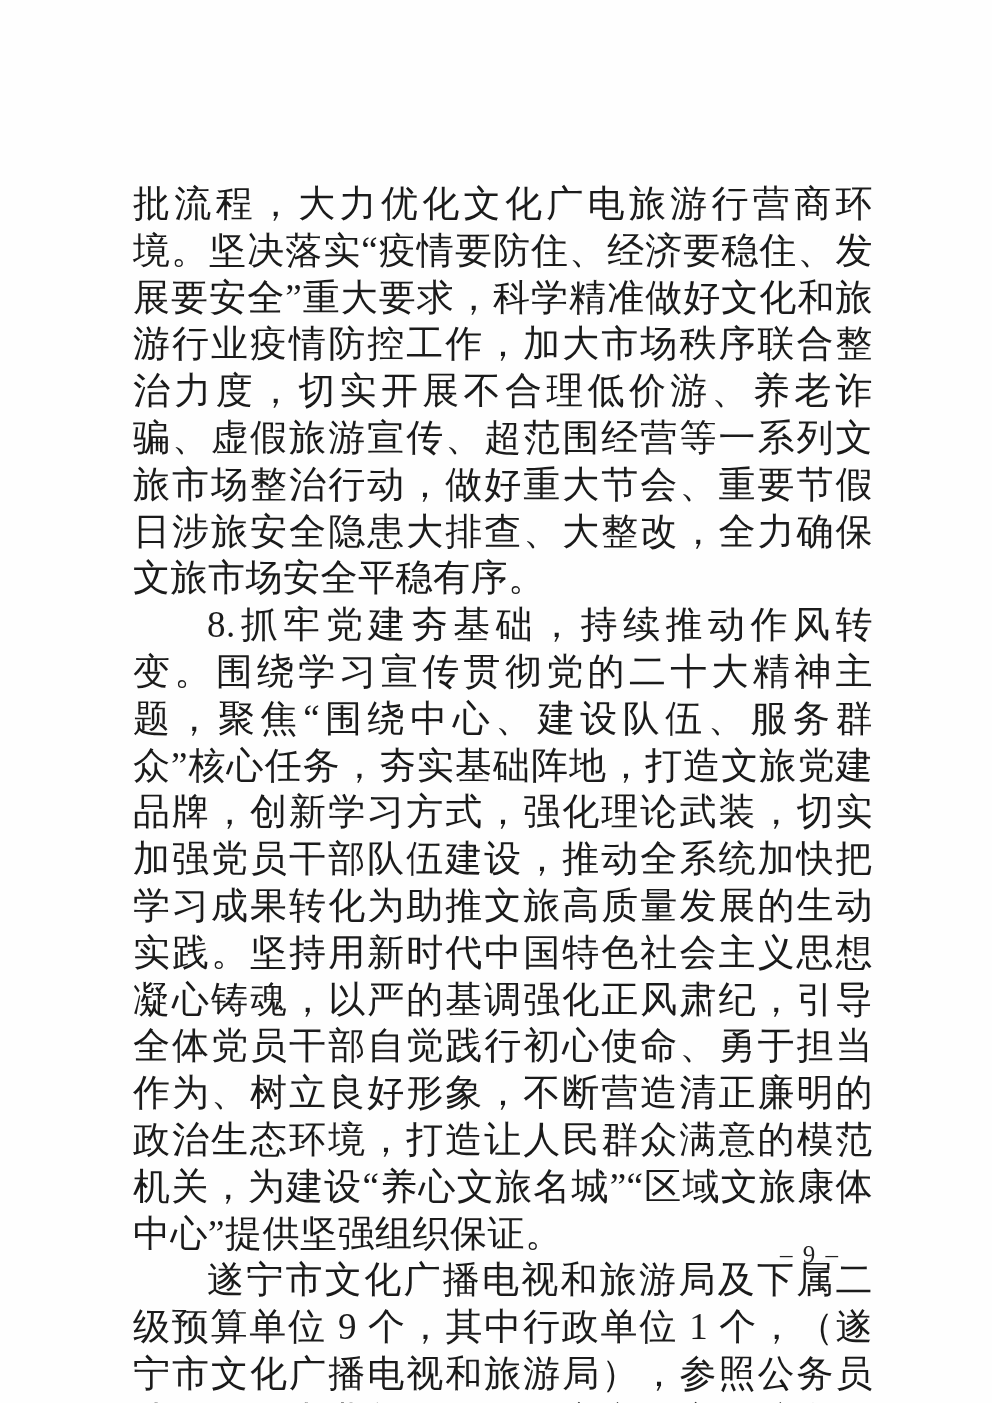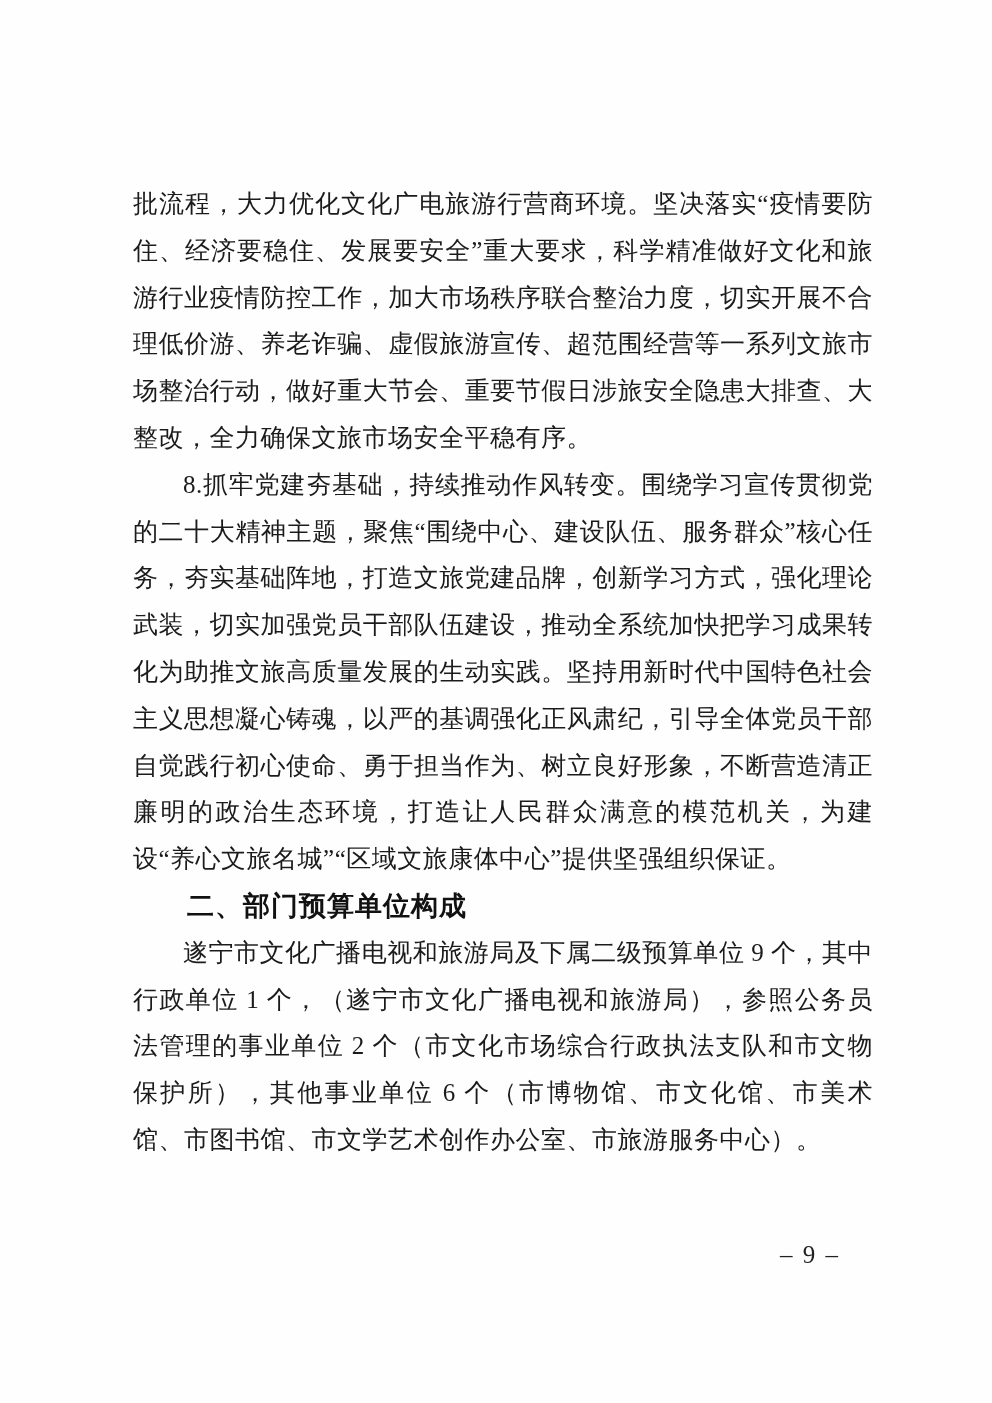--- a/index.html
+++ b/index.html
@@ -16,21 +16,21 @@
     font-family: "Liberation Serif", serif;
   }
   .content {
     position: absolute;
     left: 133px;
     top: 181px;
     width: 740px;
   }
   .para {
     margin: 0;
-    font-size: 25px;
+    font-size: 37px;
     line-height: 46.8px;
     color: #1b1b1b;
     text-align: justify;
     text-justify: inter-character;
     letter-spacing: 0.5px;
   }
   .para.indent {
     text-indent: 2em;
   }
   .heading {
@@ -53,17 +53,16 @@
     font-family: "Liberation Serif", serif;
   }
 </style>
 </head>
 <body>
 
 <div class="page">
   <div class="content">
     <p class="para">批流程，大力优化文化广电旅游行营商环境。坚决落实“疫情要防住、经济要稳住、发展要安全”重大要求，科学精准做好文化和旅游行业疫情防控工作，加大市场秩序联合整治力度，切实开展不合理低价游、养老诈骗、虚假旅游宣传、超范围经营等一系列文旅市场整治行动，做好重大节会、重要节假日涉旅安全隐患大排查、大整改，全力确保文旅市场安全平稳有序。</p>
     <p class="para indent">8.抓牢党建夯基础，持续推动作风转变。围绕学习宣传贯彻党的二十大精神主题，聚焦“围绕中心、建设队伍、服务群众”核心任务，夯实基础阵地，打造文旅党建品牌，创新学习方式，强化理论武装，切实加强党员干部队伍建设，推动全系统加快把学习成果转化为助推文旅高质量发展的生动实践。坚持用新时代中国特色社会主义思想凝心铸魂，以严的基调强化正风肃纪，引导全体党员干部自觉践行初心使命、勇于担当作为、树立良好形象，不断营造清正廉明的政治生态环境，打造让人民群众满意的模范机关，为建设“养心文旅名城”“区域文旅康体中心”提供坚强组织保证。</p>
-    <h2 class="heading">二、部门预算单位构成</h2>
     <p class="para indent">遂宁市文化广播电视和旅游局及下属二级预算单位 9 个，其中行政单位 1 个，（遂宁市文化广播电视和旅游局），参照公务员法管理的事业单位 2 个（市文化市场综合行政执法支队和市文物保护所），其他事业单位 6 个（市博物馆、市文化馆、市美术馆、市图书馆、市文学艺术创作办公室、市旅游服务中心）。</p>
   </div>
   <div class="page-number">– 9 –</div>
 </div>
 
 </body></html>

